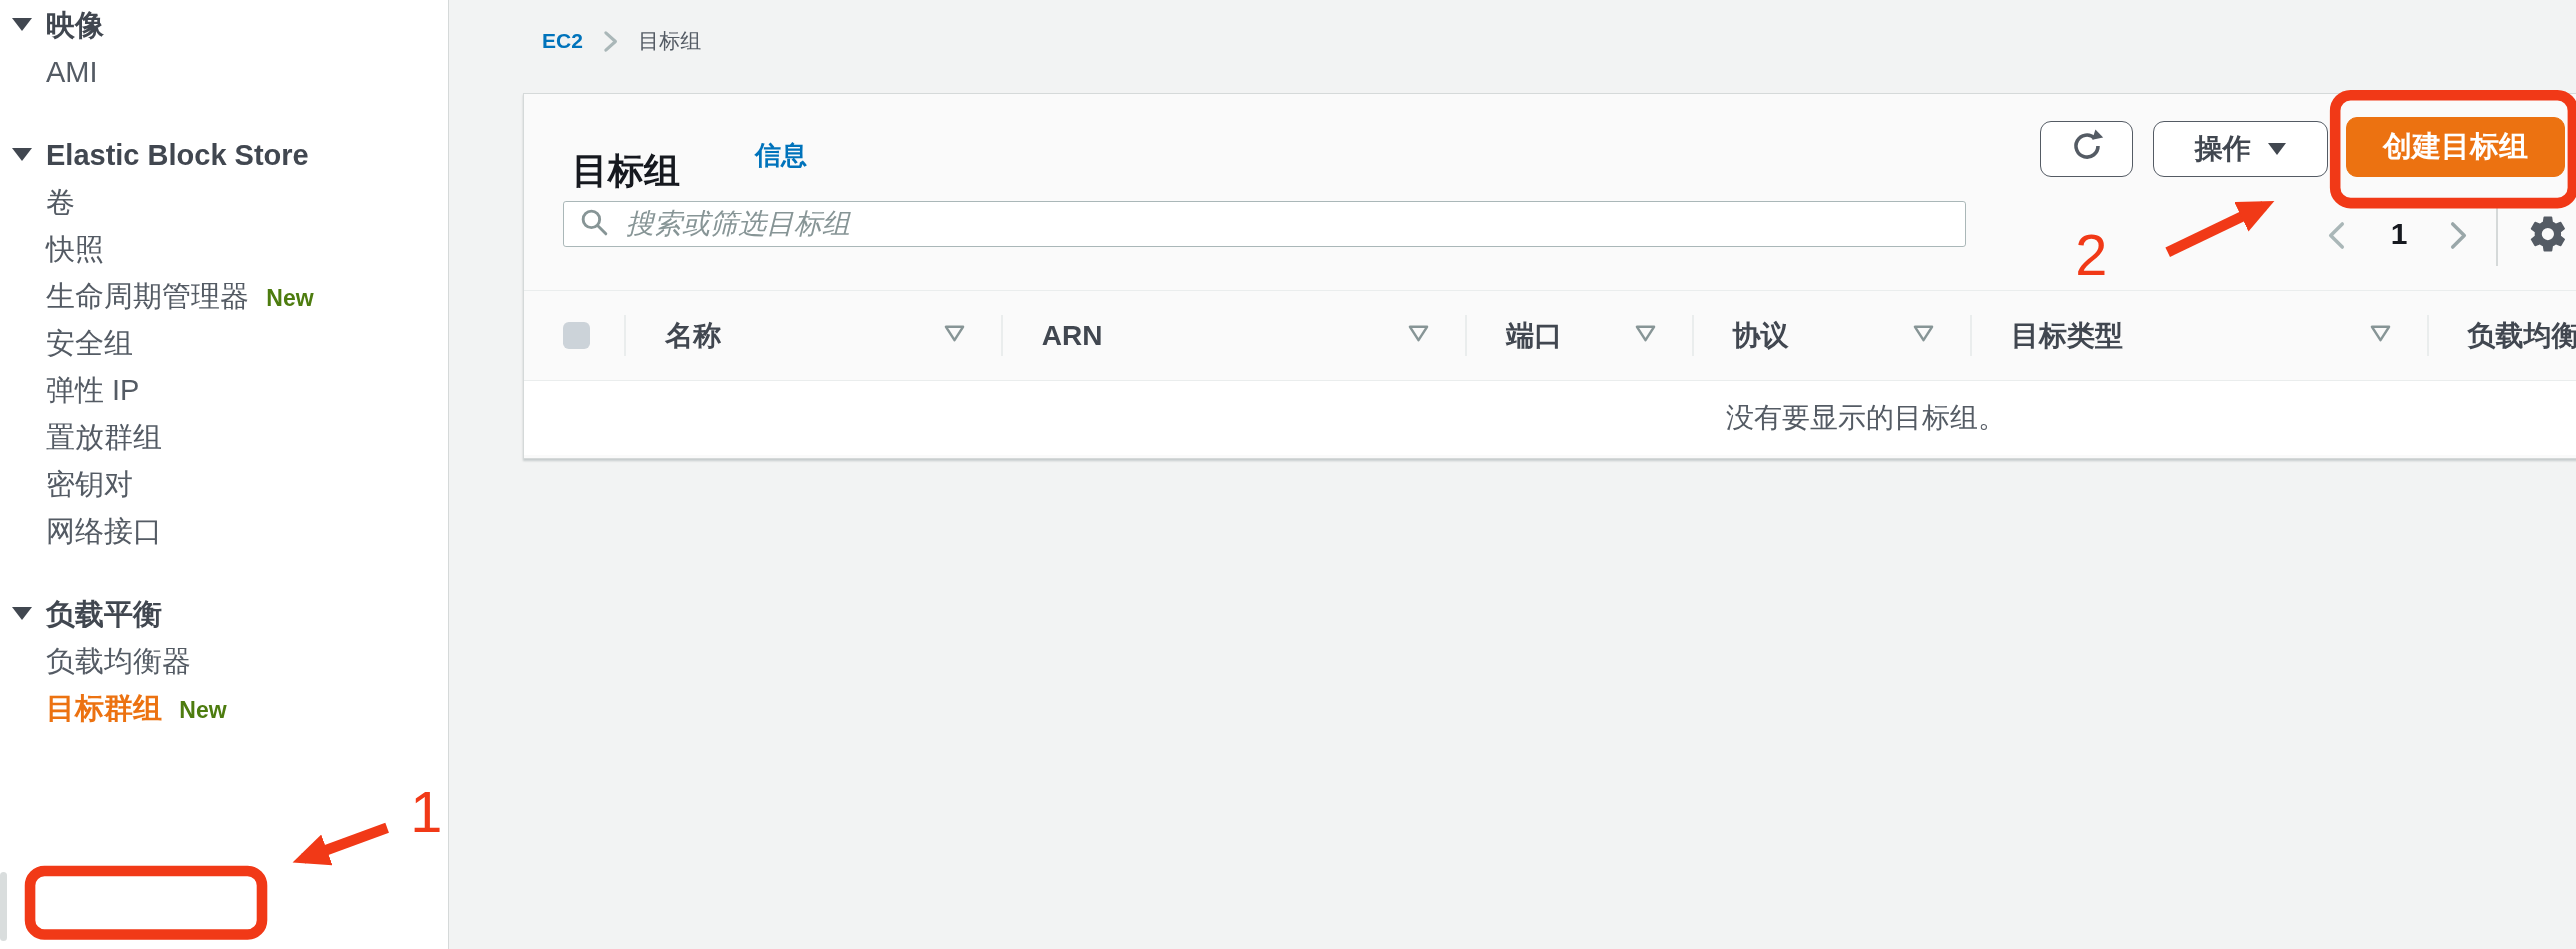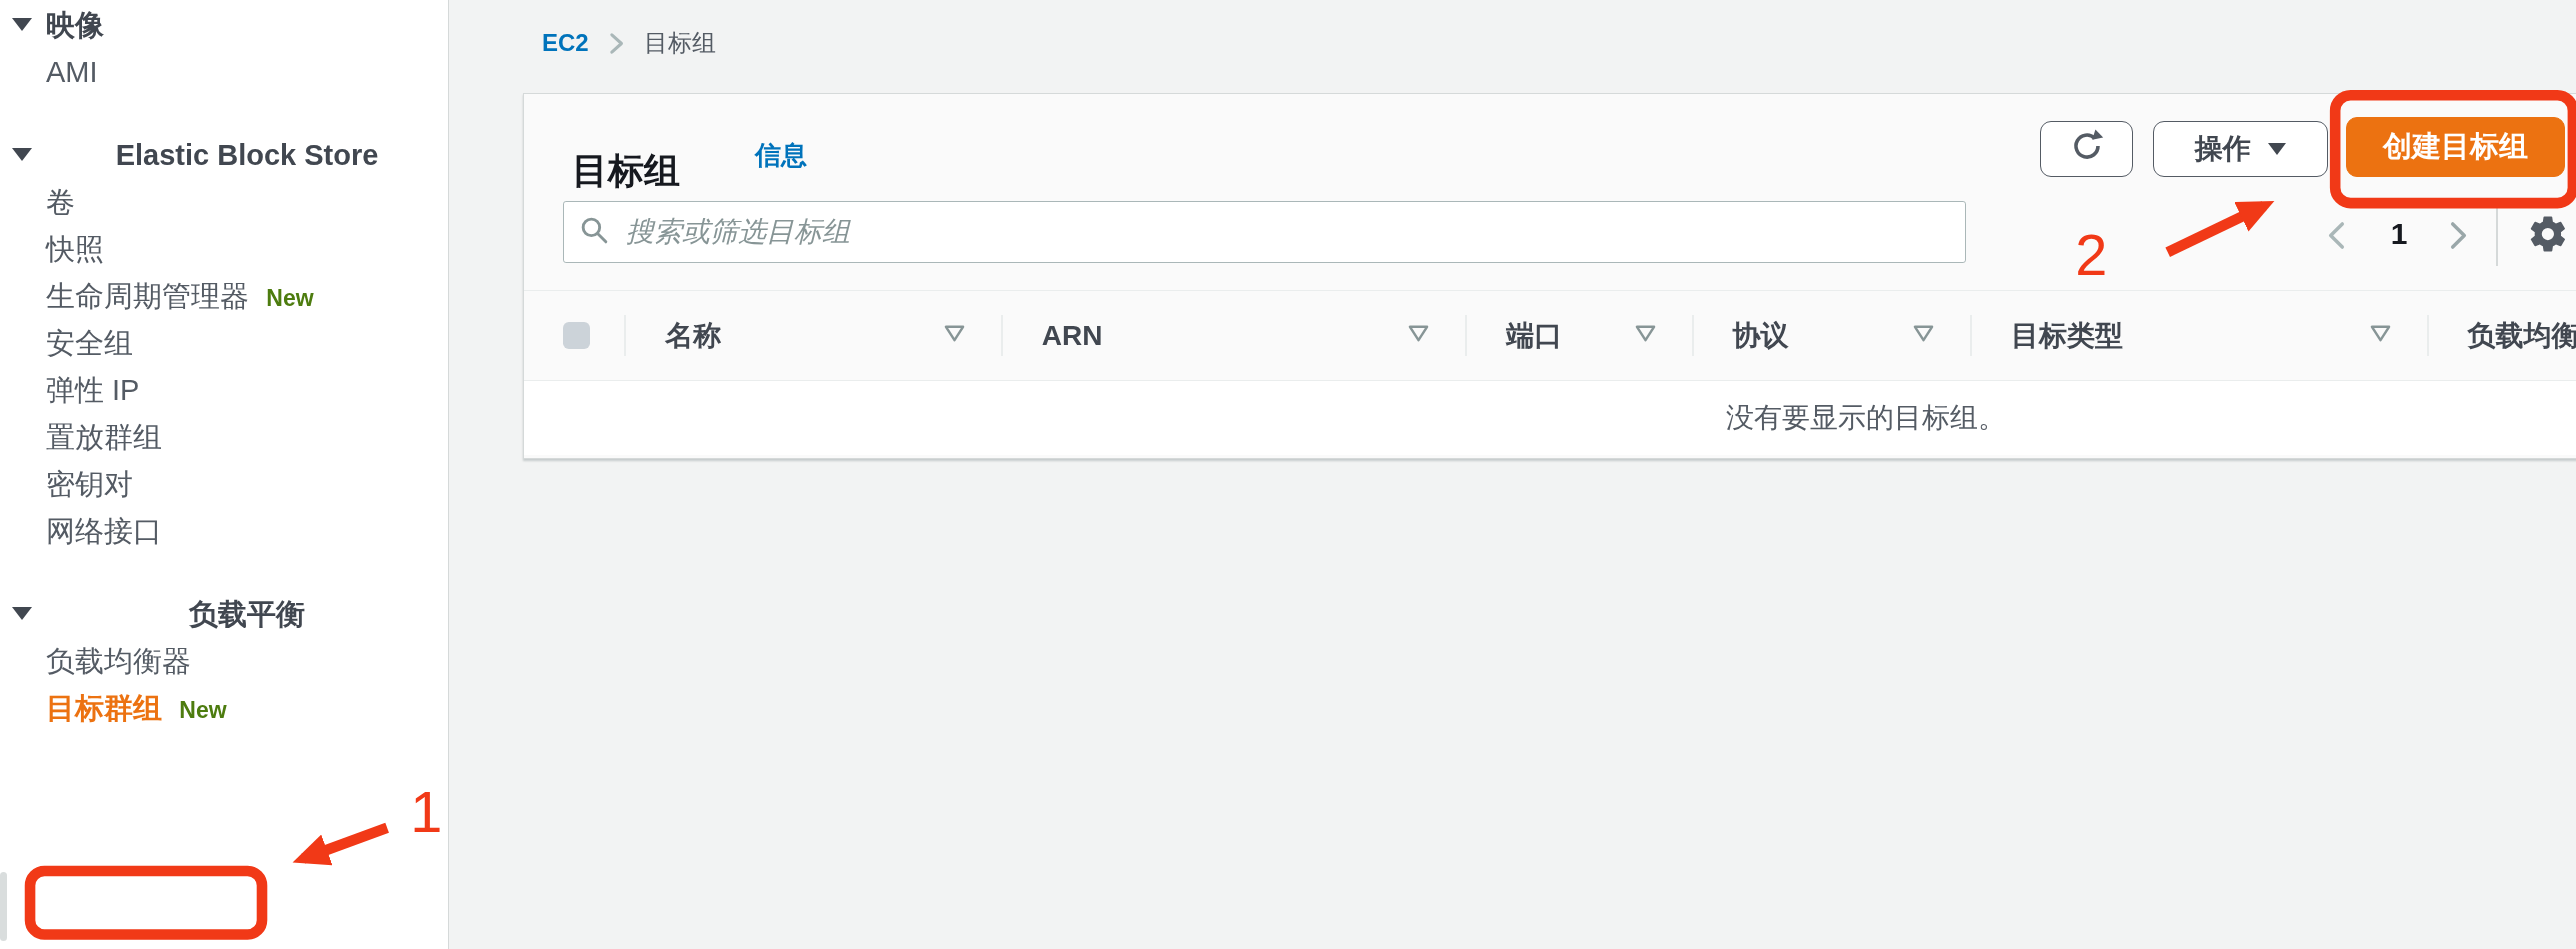--- a/index.html
+++ b/index.html
@@ -10,45 +10,45 @@
   .sidebar{position:absolute;left:0;top:0;width:449px;height:949px;background:#fff;
     border-right:1.9px solid #d5d9d9;padding-top:7.7px;}
   .sb-scrollbar{position:absolute;left:0;top:872px;width:6.7px;height:69px;background:#d9dddd;border-radius:3.9px;}
   .g-head{position:relative;height:35px;line-height:35px;padding-left:46px;
     font-size:29px;font-weight:700;color:#414750;cursor:pointer;}
   .g-head .tri{position:absolute;left:11.6px;top:10.6px;width:0;height:0;
     border-left:10.6px solid transparent;border-right:10.6px solid transparent;border-top:13.5px solid #414750;}
   .s-item{height:35px;line-height:35px;margin-top:12px;padding-left:46px;
     font-size:29px;color:#545b64;cursor:pointer;}
   .s-item.selected .lbl{color:#ec7211;font-weight:700;}
-  .mt-group{margin-top:48px;text-align:center;}
+  .mt-group{margin-top:48px;}
   .new-badge{color:#4d7c0f;font-weight:700;font-size:23px;margin-left:17.3px;}
 
   
-  .breadcrumb{position:absolute;left:542px;top:27px;display:flex;align-items:center;font-size:24px;}
+  .breadcrumb{position:absolute;left:542px;top:27px;display:flex;align-items:center;font-size:21px;}
   .bc-link{color:#0073bb;font-weight:700;cursor:pointer;}
   .bc-sep{margin:0 19px;display:flex;align-items:center;}
   .bc-cur{color:#545b64;}
 
   
   .card{position:absolute;left:523px;top:93px;width:2686px;height:366px;
     background:#fafafa;border:1.9px solid #d5d9d9;box-shadow:0 1.9px 1.9px rgba(0,28,36,.18);}
   .card-header{position:relative;height:196px;}
   .page-title{position:absolute;left:48px;top:29px;font-size:36px;font-weight:700;color:#16191f;}
   .info-link{position:absolute;left:231px;top:44px;font-size:26px;font-weight:700;color:#0073bb;cursor:pointer;}
 
   .btn{position:absolute;height:56px;background:#fff;border:1.9px solid #545b64;border-radius:11px;
     display:flex;align-items:center;justify-content:center;font-size:28px;font-weight:700;color:#414750;cursor:pointer;}
   .btn-refresh{left:1516px;top:27px;width:93px;}
   .btn-actions{left:1629px;top:27px;width:175px;}
   .btn-actions .caret{width:0;height:0;margin-left:17.3px;border-left:9.6px solid transparent;
     border-right:9.6px solid transparent;border-top:12.5px solid #414750;}
   .btn-primary{left:1822px;top:23px;width:219px;height:60px;background:#ec7211;border-color:#ec7211;color:#fff;font-size:29px;}
 
-  .search-box{position:absolute;left:39px;top:107px;width:1403px;height:62px;background:#fff;
+  .search-box{position:absolute;left:39px;top:107px;width:1403px;height:46px;background:#fff;
     border:1.9px solid #aab7b8;border-radius:2.9px;display:flex;align-items:center;padding:0 13.5px;}
   .search-box input{flex:1;border:none;outline:none;font-size:28px;font-style:italic;color:#414750;
     background:transparent;margin-left:13.5px;font-family:inherit;}
   .search-box input::placeholder{color:#879596;font-style:italic;}
 
   .pag-chevron{position:absolute;cursor:pointer;}
   .pag-left{left:1798px;top:125px;}
   .pag-right{left:1920px;top:125px;}
   .pag-num{position:absolute;left:1853px;top:123px;width:44px;text-align:center;
     font-size:30px;font-weight:700;color:#16191f;}

